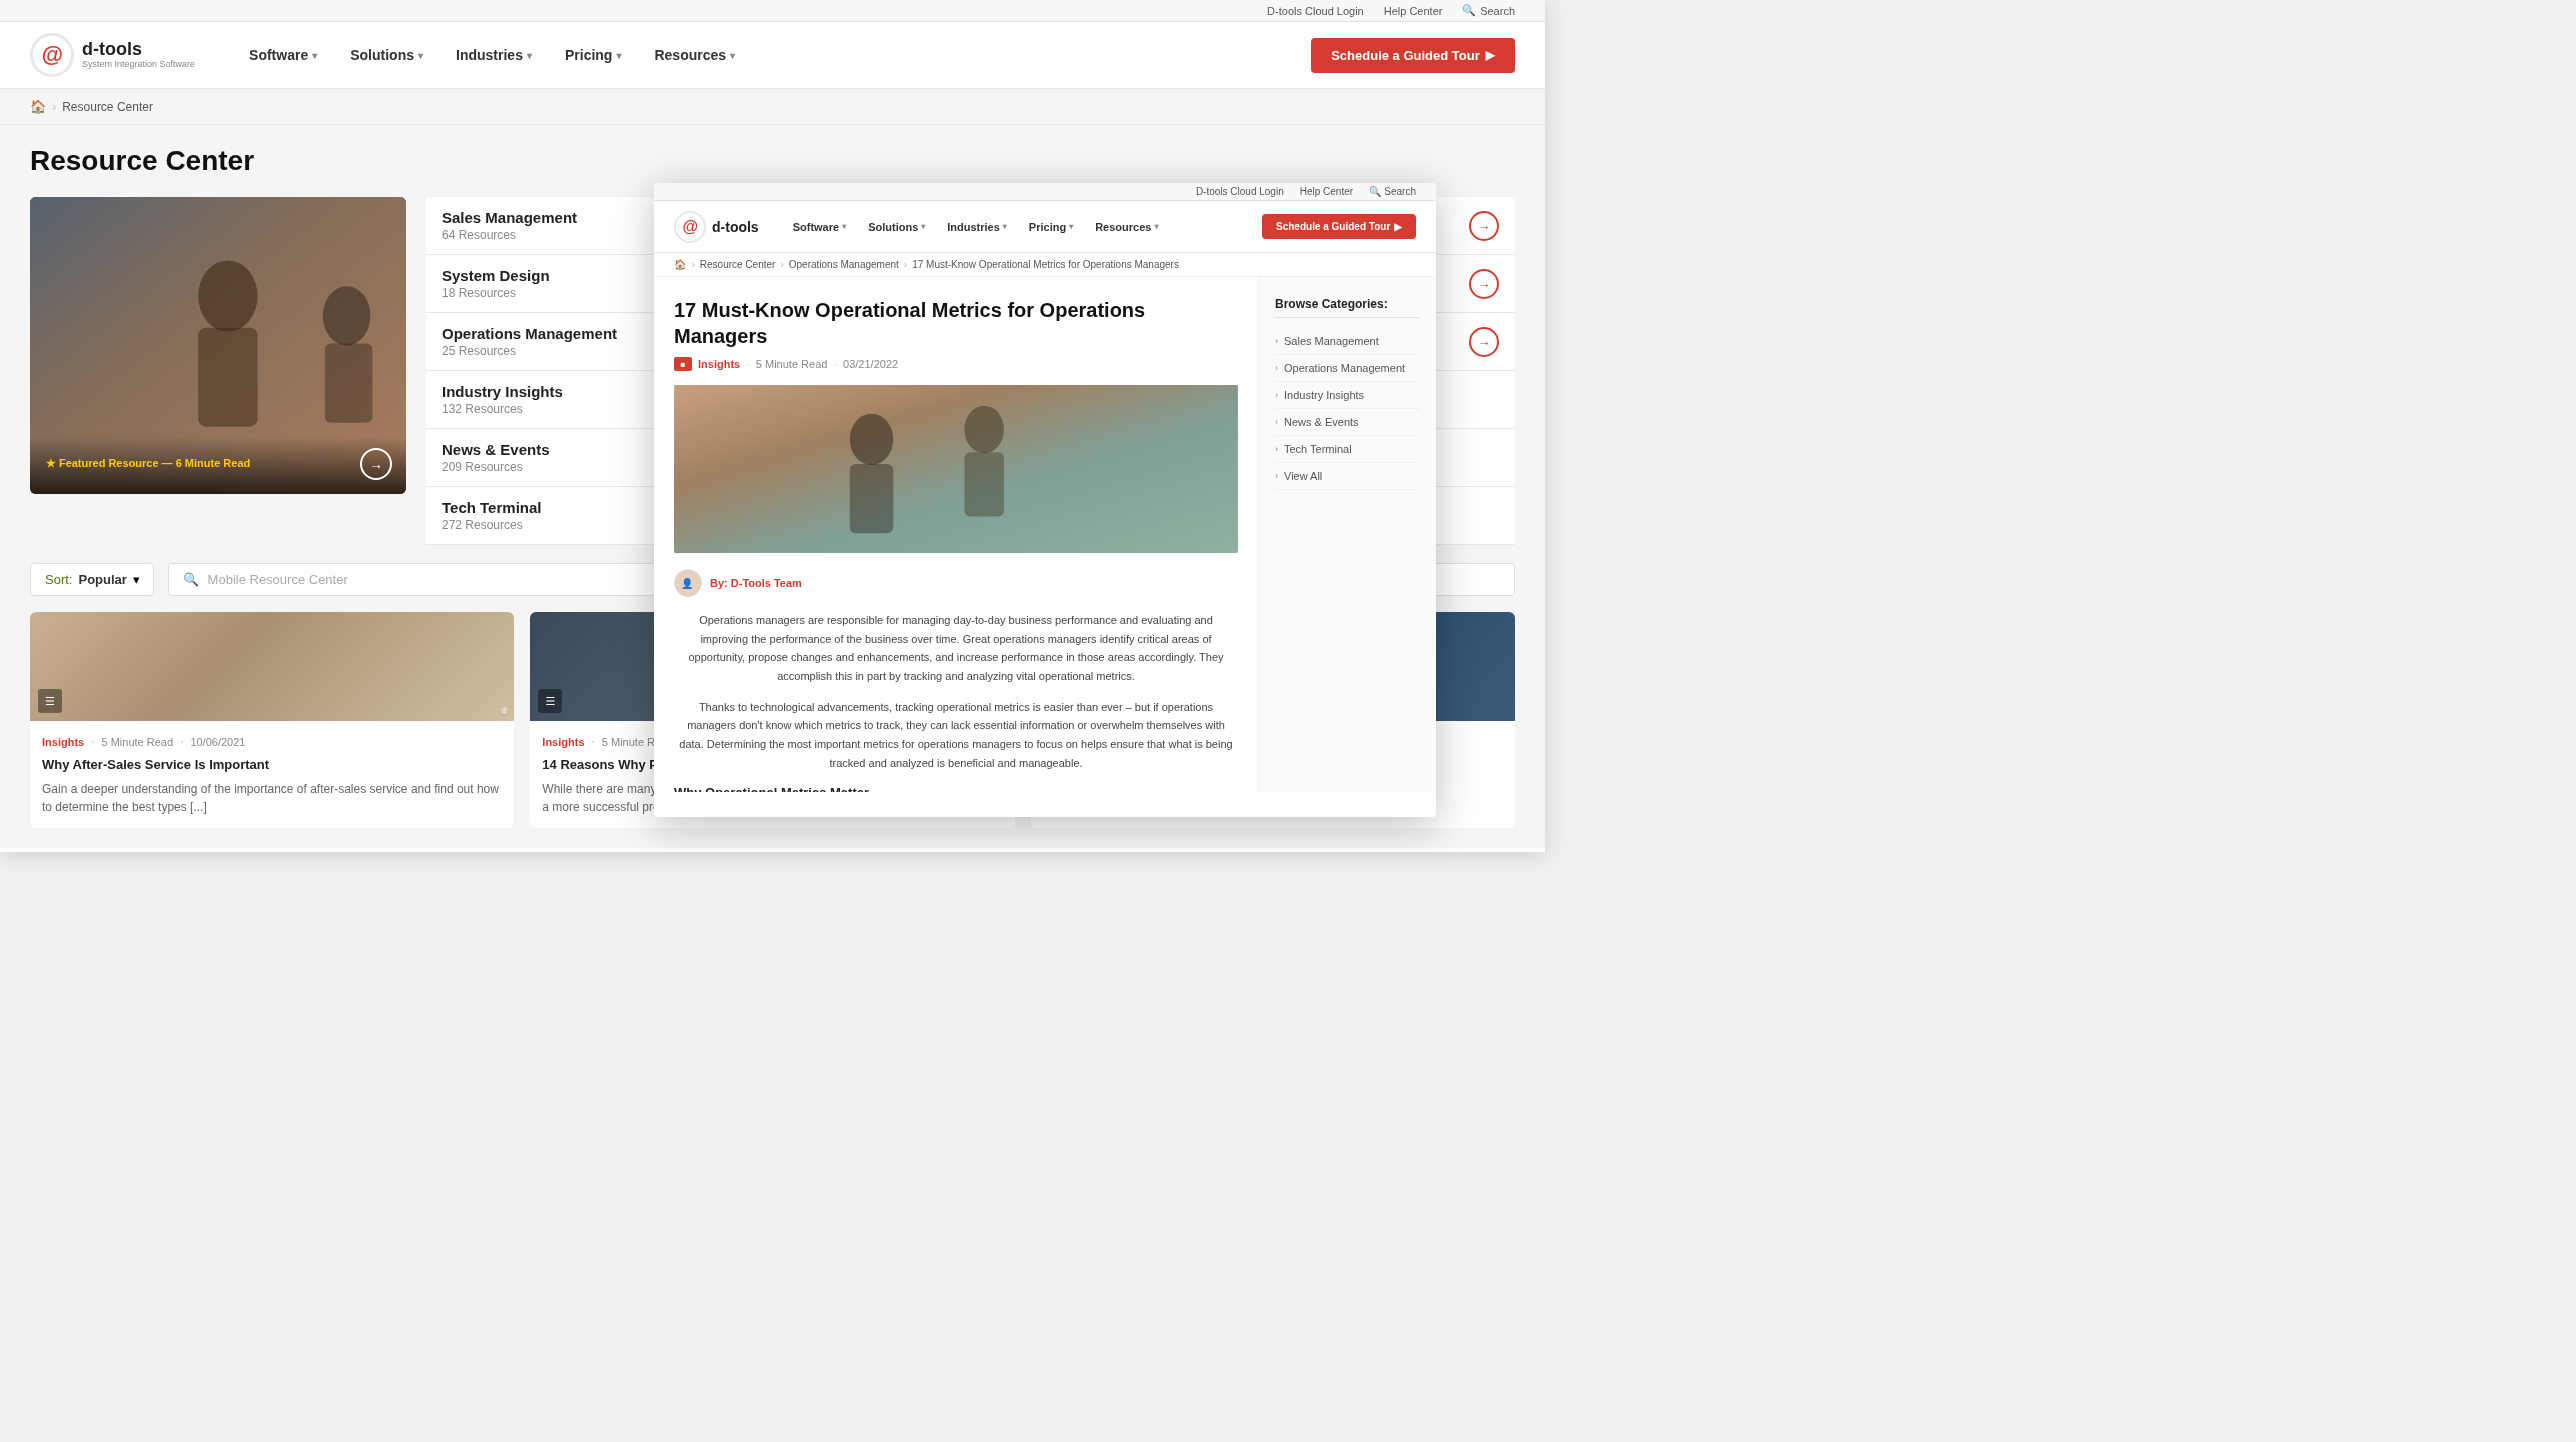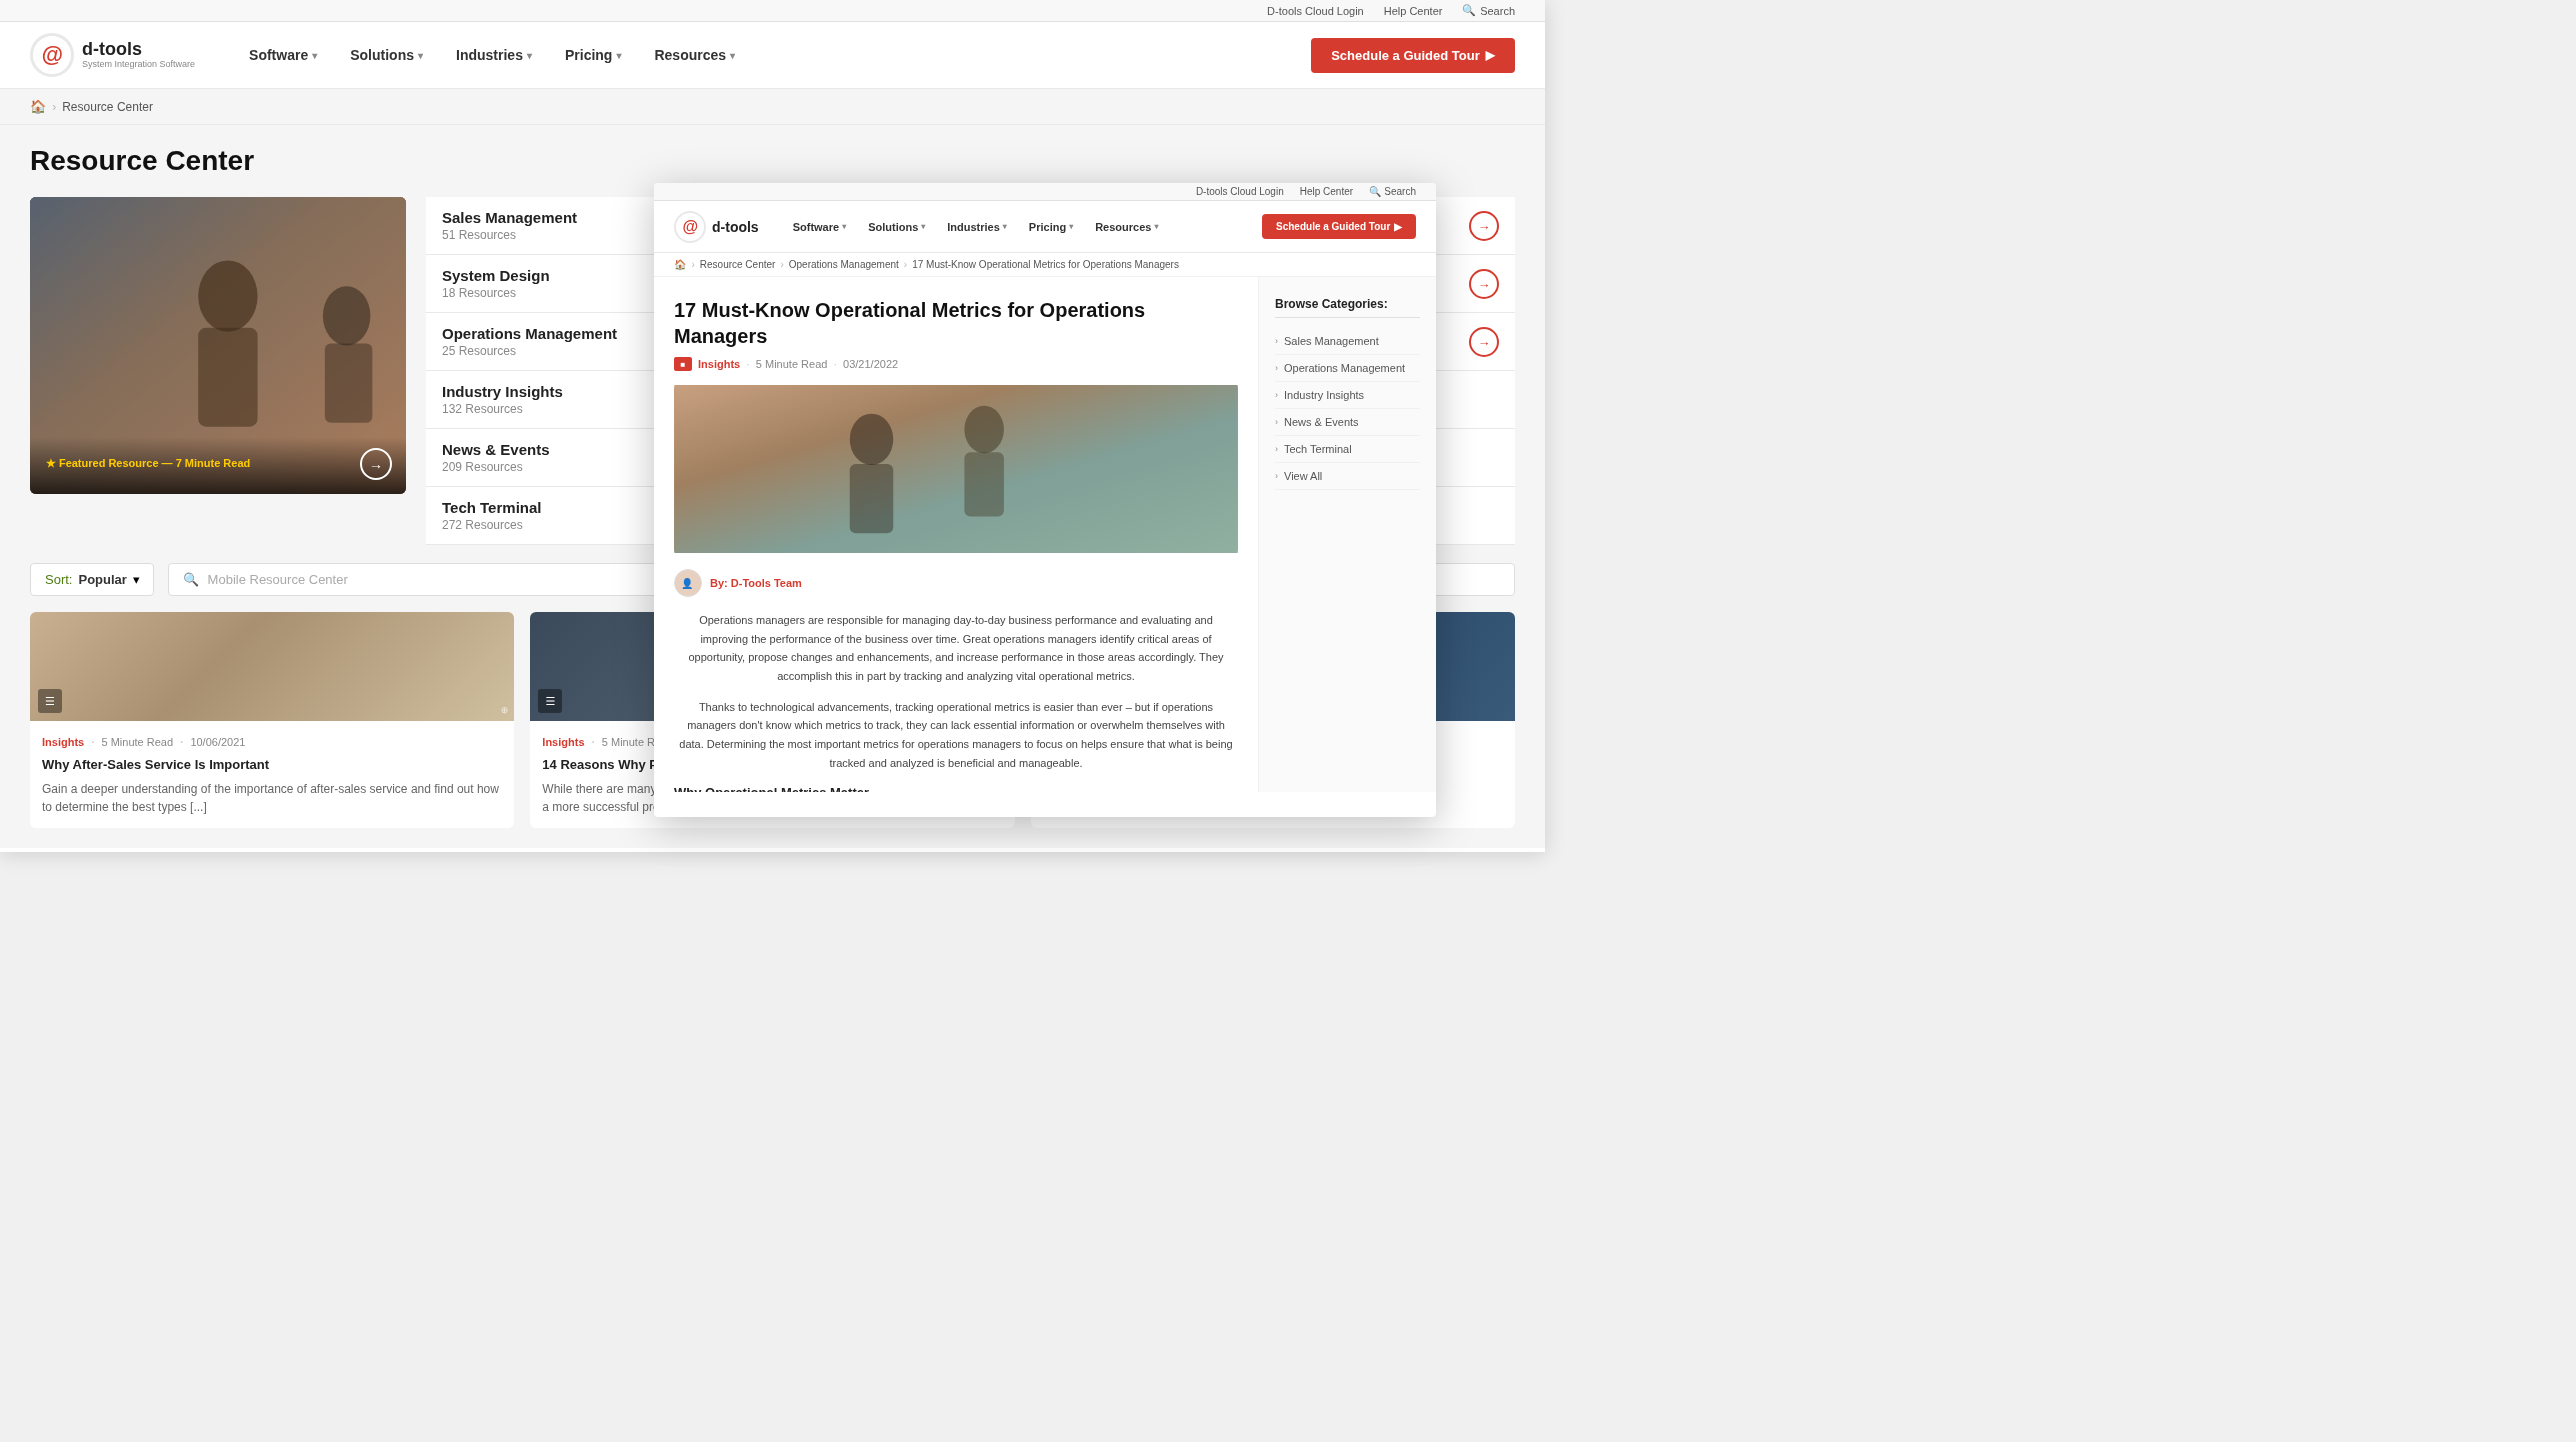--- a/index.html
+++ b/index.html
@@ -405,30 +405,30 @@
             <rect x="0" y="0" width="380" height="300" fill="rgba(120,80,50,0.3)"></rect>
 
             <ellipse cx="200" cy="100" rx="30" ry="36" fill="rgba(60,40,20,0.6)"></ellipse>
             <rect x="170" y="132" width="60" height="100" rx="8" fill="rgba(60,40,20,0.5)"></rect>
 
             <ellipse cx="320" cy="120" rx="24" ry="30" fill="rgba(40,30,20,0.5)"></ellipse>
             <rect x="298" y="148" width="48" height="80" rx="6" fill="rgba(40,30,20,0.4)"></rect>
           </svg>
         </div>
         <div class="featured-overlay">
-          <div class="featured-badge">★ Featured Resource — 7 Minute Read</div>
+          <div class="featured-badge">★ Featured Resource — 6 Minute Read</div>
         </div>
         <div class="featured-arrow">→</div>
       </div>
 
       <div class="category-list">
         <div class="category-item">
           <div class="cat-info">
             <div class="cat-name">Sales Management</div>
-            <div class="cat-count">51 Resources</div>
+            <div class="cat-count">64 Resources</div>
           </div>
           <div class="cat-arrow">→</div>
         </div>
         <div class="category-item">
           <div class="cat-info">
             <div class="cat-name">System Design</div>
             <div class="cat-count">18 Resources</div>
           </div>
           <div class="cat-arrow">→</div>
         </div>

